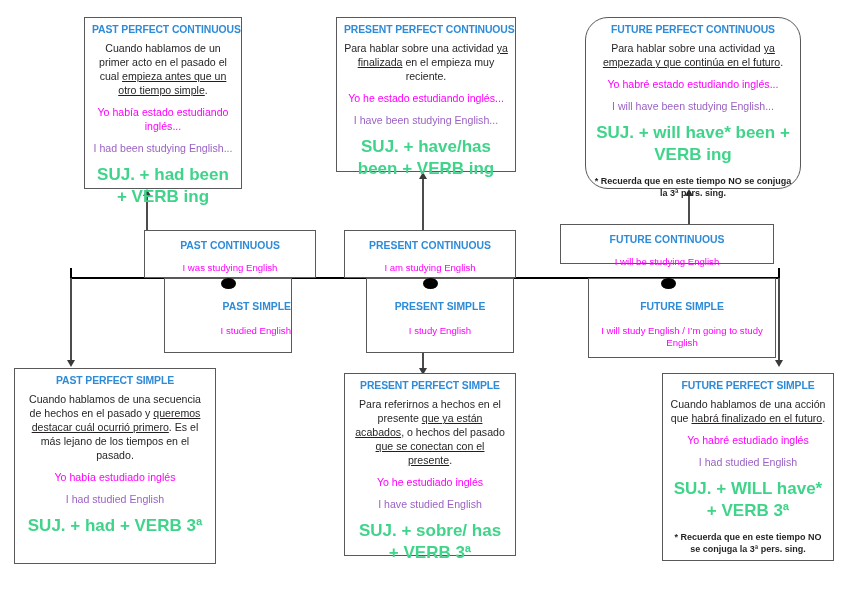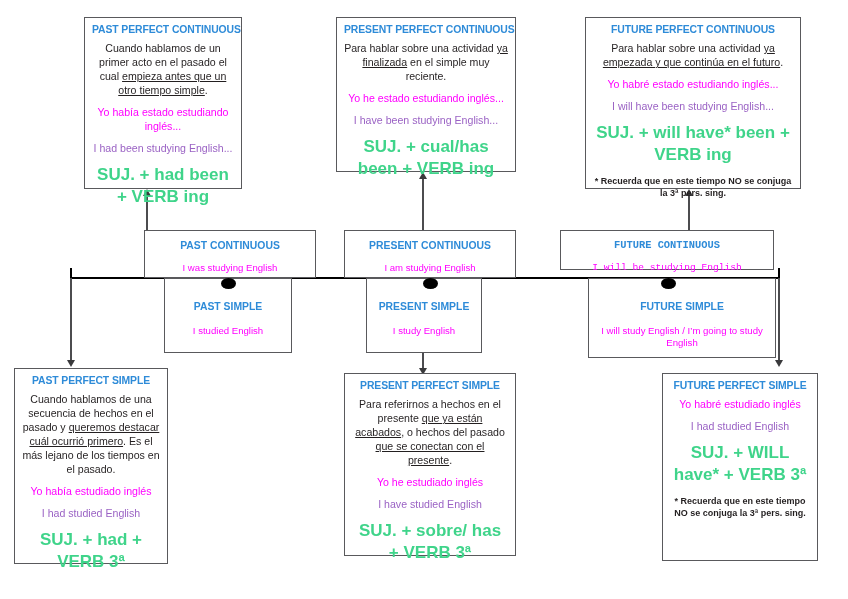--- a/index.html
+++ b/index.html
@@ -145,27 +145,27 @@
   <div class="card" style="left:84px;top:17px;width:158px;height:172px;">
     <div class="ttl">PAST PERFECT CONTINUOUS</div>
     <div class="desc"><span>Cuando hablamos de un primer acto en el pasado el cual </span><u class="ul">empieza antes que un otro tiempo simple</u><span>.</span></div>
     <div class="es">Yo había estado estudiando inglés...</div>
     <div class="en">I had been studying English...</div>
     <div class="fx">SUJ. + had been + VERB ing</div>
   </div>
 
   <div class="card" style="left:336px;top:17px;width:180px;height:155px;">
     <div class="ttl">PRESENT PERFECT CONTINUOUS</div>
-    <div class="desc"><span>Para hablar sobre una actividad </span><u class="ul">ya finalizada</u><span> en el simple muy reciente.</span></div>
+    <div class="desc"><span>Para hablar sobre una actividad </span><u class="ul">ya finalizada</u><span> en el empieza muy reciente.</span></div>
     <div class="es">Yo he estado estudiando inglés...</div>
     <div class="en">I have been studying English...</div>
-    <div class="fx">SUJ. + cual/has been + VERB ing</div>
-  </div>
-
-  <div class="card" style="left:585px;top:17px;width:216px;height:172px;">
+    <div class="fx">SUJ. + have/has been + VERB ing</div>
+  </div>
+
+  <div class="card" style="left:585px;top:17px;width:216px;height:172px;border-radius:23px;">
     <div class="ttl">FUTURE PERFECT CONTINUOUS</div>
     <div class="desc"><span>Para hablar sobre una actividad </span><u class="ul">ya empezada y que continúa en el futuro</u><span>.</span></div>
     <div class="es">Yo habré estado estudiando inglés...</div>
     <div class="en">I will have been studying English...</div>
     <div class="fx">SUJ. + will have* been + VERB ing</div>
     <div class="note">* Recuerda que en este tiempo NO se conjuga la 3ª pers. sing.</div>
   </div>
 
   <div class="vline" style="left:146px;top:196px;height:34px;"></div>
   <div class="arrow-up" style="left:143px;top:189px;"></div>
@@ -183,69 +183,70 @@
   <div class="tcard" style="left:144px;top:230px;width:172px;height:48px;">
     <div class="ttl">PAST CONTINUOUS</div>
     <div class="es">I was studying English</div>
   </div>
 
   <div class="tcard" style="left:344px;top:230px;width:172px;height:48px;">
     <div class="ttl">PRESENT CONTINUOUS</div>
     <div class="es">I am studying English</div>
   </div>
 
-  <div class="tcard" style="left:560px;top:230px;width:214px;height:40px;font-family:Liberation Mono, monospace;">
+  <div class="tcard" style="left:560px;top:224px;width:214px;height:40px;">
     <div class="ttl">FUTURE CONTINUOUS</div>
     <div class="es">I will be studying English</div>
   </div>
 
-  <div class="tcard simple" style="left:164px;top:278px;width:128px;height:75px;">
+  <div class="tcard simple" style="left:164px;top:278px;width:128px;height:75px;text-align:right;">
     <div class="ttl">PAST SIMPLE</div>
     <div class="es">I studied English</div>
   </div>
   <div class="dot" style="left:221px;top:278px;"></div>
 
-  <div class="tcard simple" style="left:366px;top:278px;width:116px;height:75px;">
+  <div class="tcard simple" style="left:366px;top:278px;width:148px;height:75px;">
     <div class="ttl">PRESENT SIMPLE</div>
     <div class="es">I study English</div>
   </div>
   <div class="dot" style="left:423px;top:278px;"></div>
 
   <div class="tcard simple" style="left:588px;top:278px;width:188px;height:80px;">
     <div class="ttl">FUTURE SIMPLE</div>
     <div class="es">I will study English / I’m going to study English</div>
   </div>
   <div class="dot" style="left:661px;top:278px;"></div>
 
   <div class="vline" style="left:70px;top:278px;height:83px;"></div>
   <div class="arrow-down" style="left:67px;top:360px;"></div>
 
   <div class="vline" style="left:422px;top:353px;height:17px;"></div>
   <div class="arrow-down" style="left:419px;top:368px;"></div>
 
   <div class="vline" style="left:778px;top:278px;height:83px;"></div>
   <div class="arrow-down" style="left:775px;top:360px;"></div>
 
-  <div class="card" style="left:14px;top:368px;width:154px;height:196px;text-align:center;">
+  <div class="card" style="left:14px;top:368px;width:202px;height:196px;text-align:center;">
     <div class="ttl">PAST PERFECT SIMPLE</div>
     <div class="desc"><span>Cuando hablamos de una secuencia de hechos en el pasado y </span><u class="ul">queremos destacar cuál ocurrió primero</u><span>. Es el más lejano de los tiempos en el pasado.</span></div>
     <div class="es">Yo había estudiado inglés</div>
     <div class="en">I had studied English</div>
     <div class="fx">SUJ. + had + VERB 3ª</div>
   </div>
 
   <div class="card" style="left:344px;top:373px;width:172px;height:183px;">
     <div class="ttl">PRESENT PERFECT SIMPLE</div>
     <div class="desc"><span>Para referirnos a hechos en el presente </span><u class="ul">que ya están acabados</u><span>, o hechos del pasado </span><u class="ul">que se conectan con el presente</u><span>.</span></div>
     <div class="es">Yo he estudiado inglés</div>
     <div class="en">I have studied English</div>
     <div class="fx">SUJ. + sobre/ has + VERB 3ª</div>
   </div>
 
-  <div class="card" style="left:662px;top:373px;width:156px;height:188px;">
+  <div class="card" style="left:662px;top:373px;width:172px;height:188px;">
     <div class="ttl">FUTURE PERFECT SIMPLE</div>
+    <div class="desc"><span>Cuando hablamos de una acción que </span><u class="ul">habrá finalizado en el futuro</u><span>.</span></div>
     <div class="es">Yo habré estudiado inglés</div>
     <div class="en">I had studied English</div>
     <div class="fx">SUJ. + WILL have* + VERB 3ª</div>
     <div class="note">* Recuerda que en este tiempo NO se conjuga la 3ª pers. sing.</div>
   </div>
 
 </div>
 
 </body></html>

